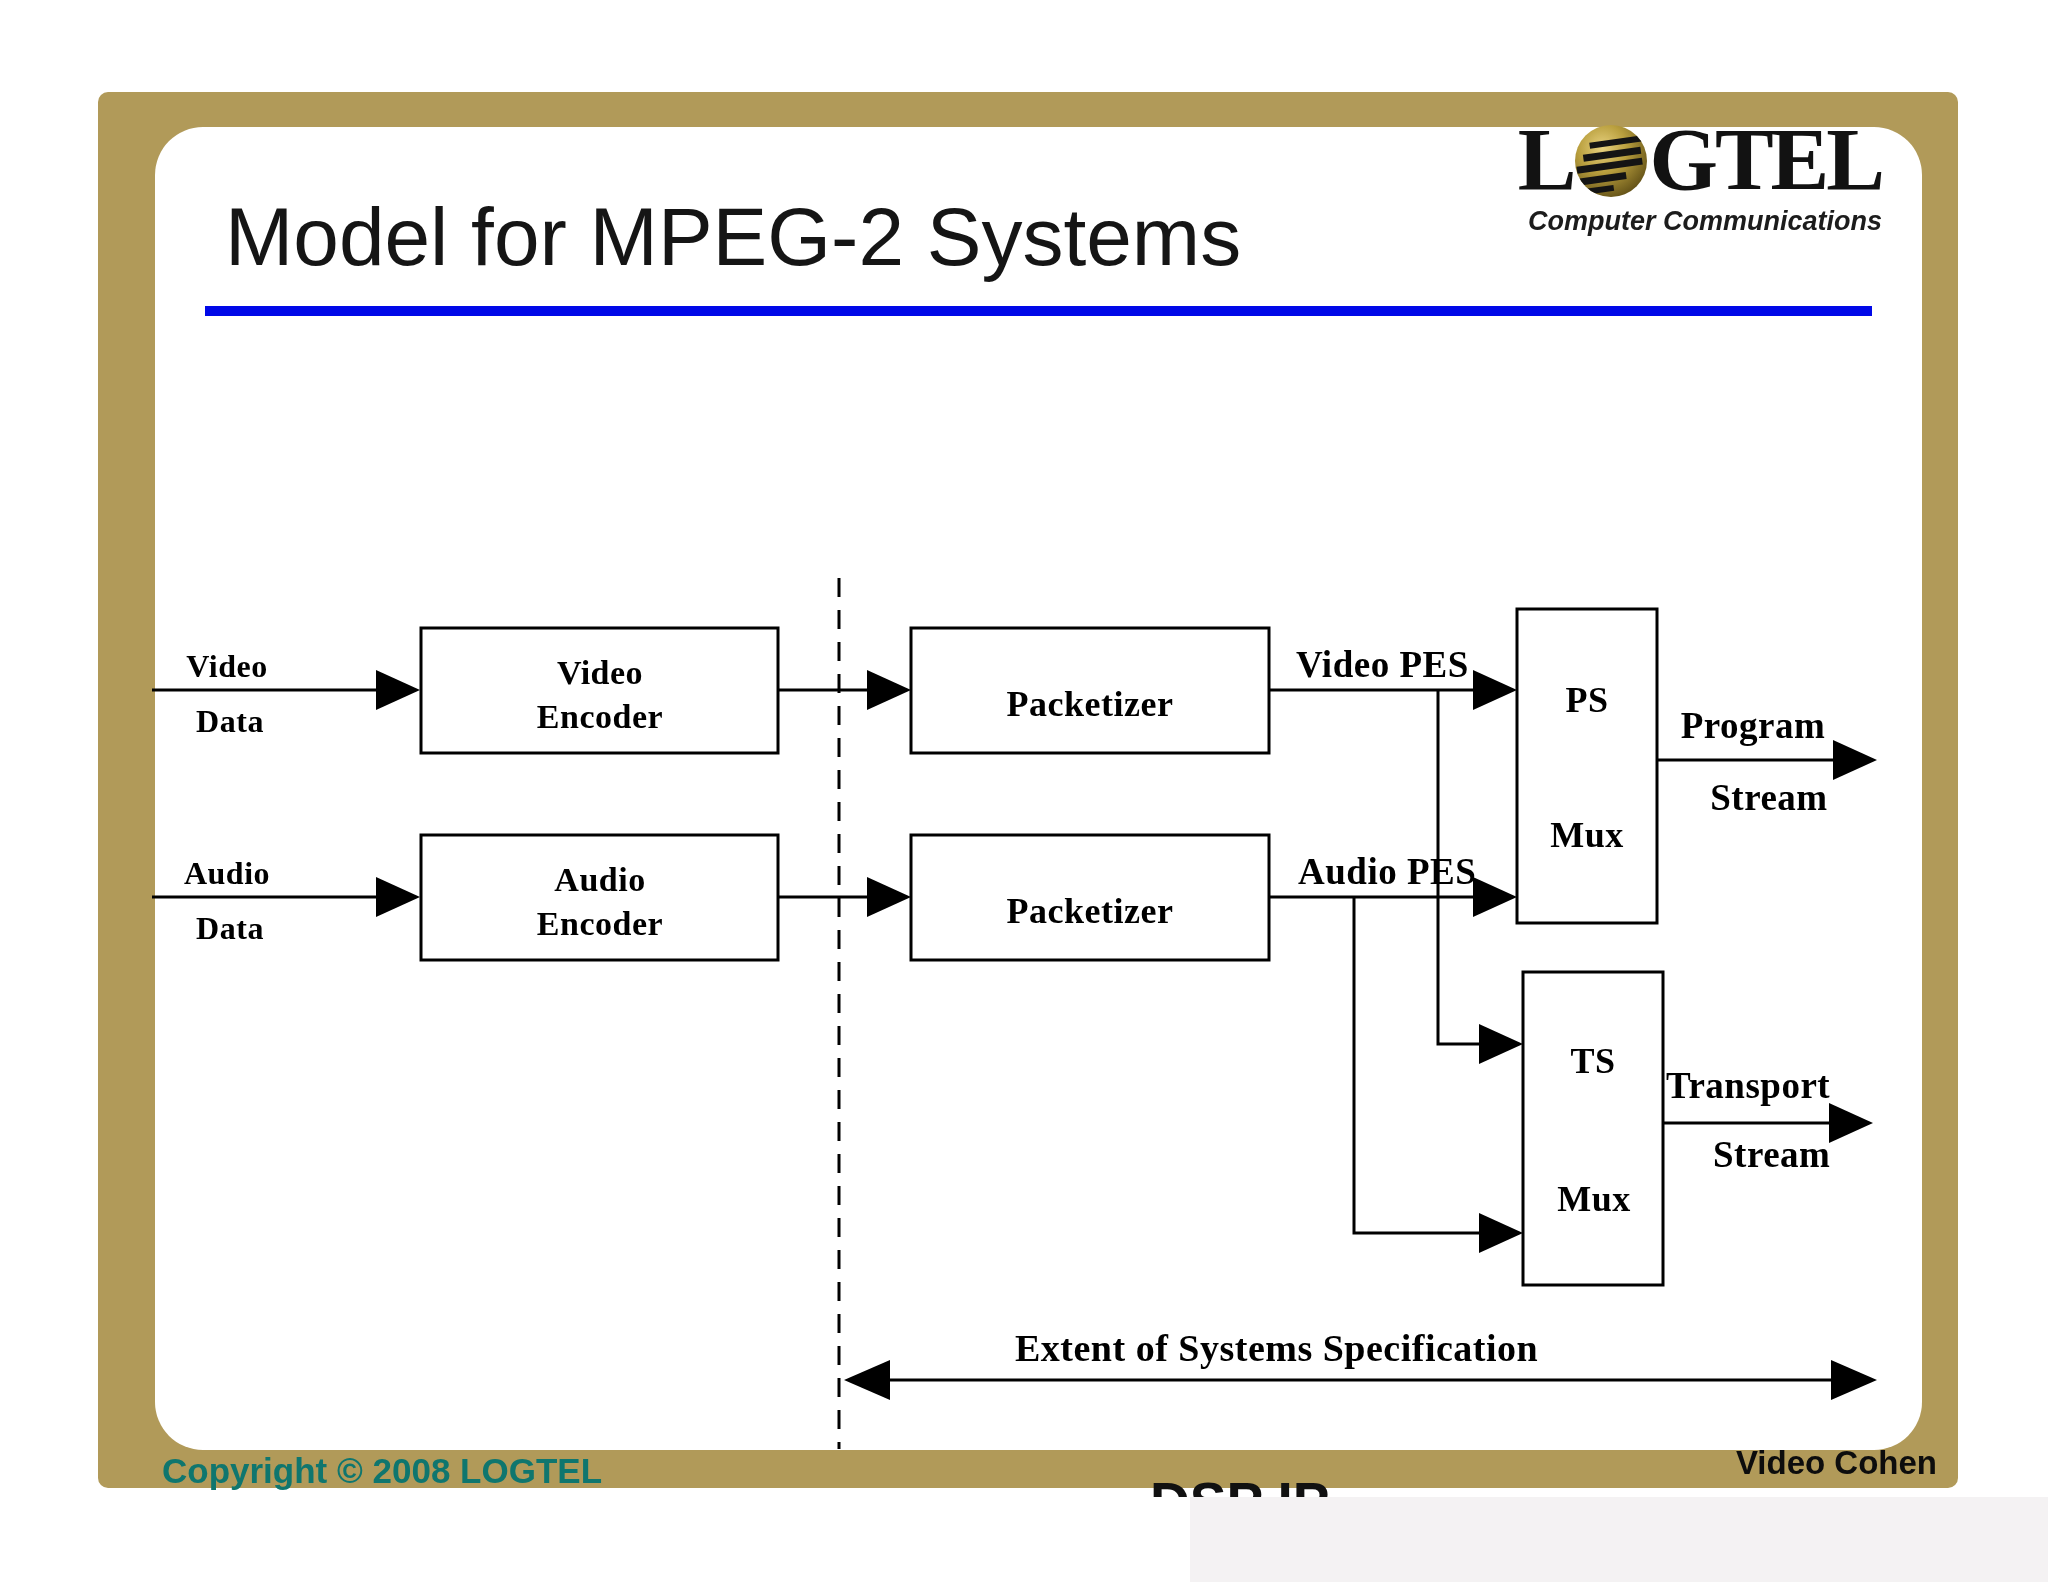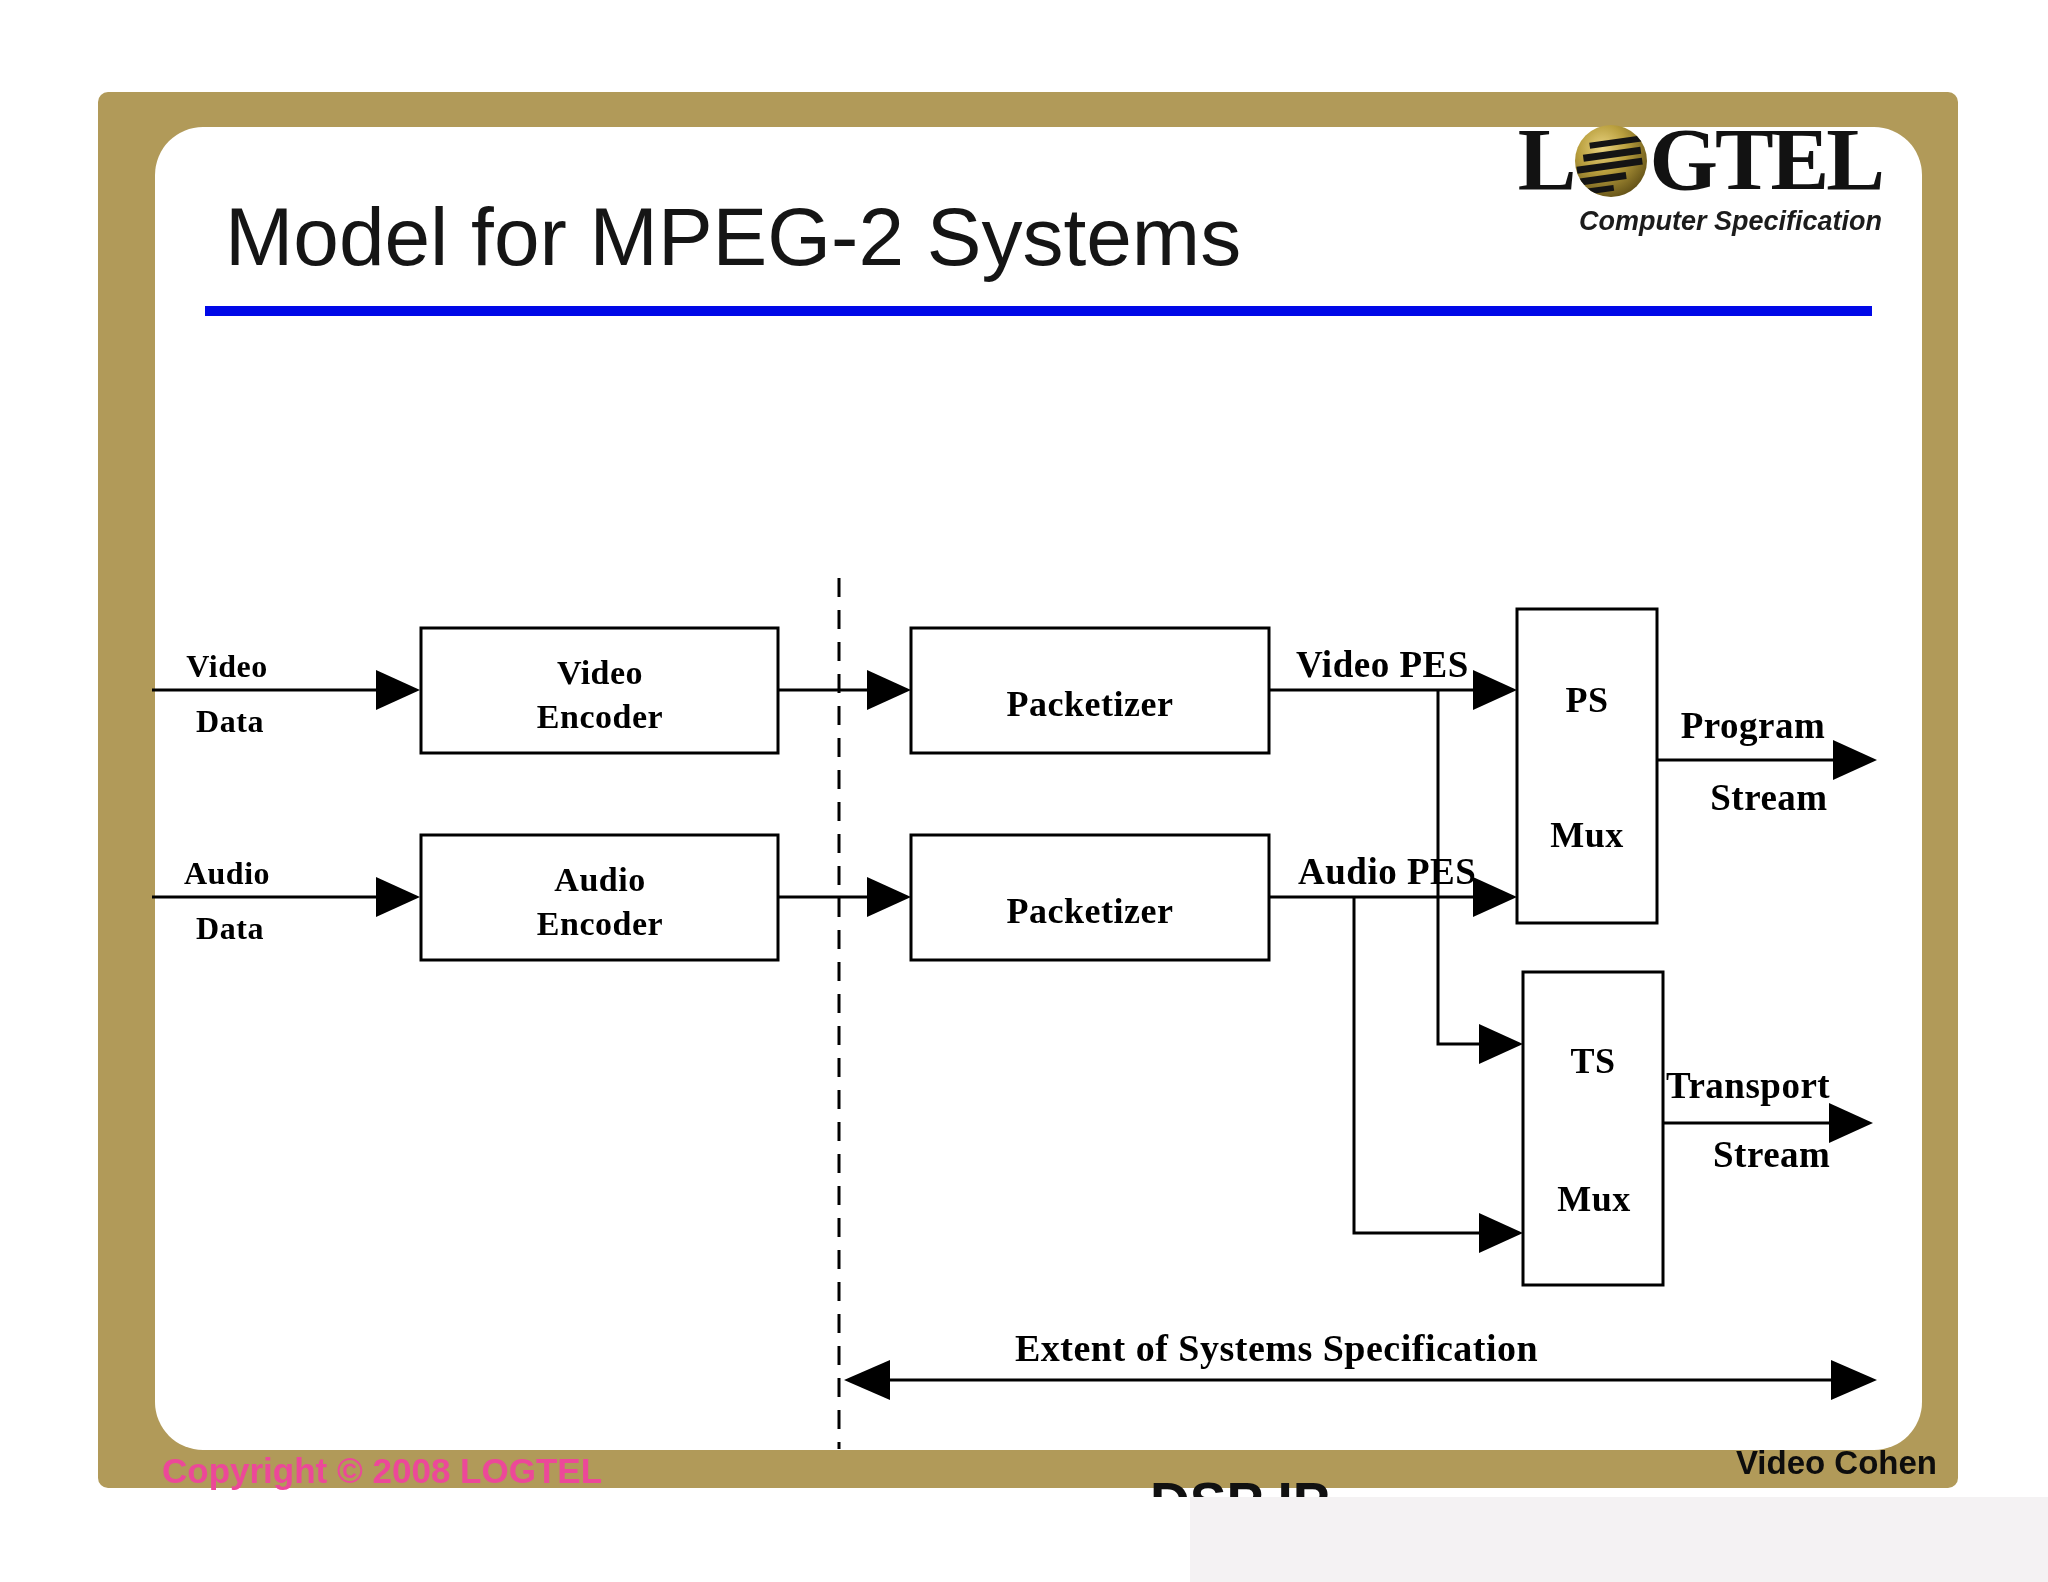--- a/index.html
+++ b/index.html
@@ -59,21 +59,21 @@
   .head{fill:var(--ink);stroke:none;}
   .dtext{
     font-family:"Liberation Serif",serif;font-weight:bold;fill:var(--ink);
     letter-spacing:0.5px;
   }
   .t32{font-size:32px;} .t34{font-size:34px;} .t36{font-size:36px;}
   .t37{font-size:37px;} .t38{font-size:38px;}
   
   .copyright{
     position:absolute;left:162px;top:1451px;
-    font-size:35px;font-weight:bold;color:#ec4899;white-space:nowrap;
+    font-size:35px;font-weight:bold;color:#0f766e;white-space:nowrap;
   }
   .author{
     position:absolute;right:111px;top:1444px;
     font-size:33px;font-weight:bold;color:#0d0d0d;white-space:nowrap;
   }
   .clipped-caption{
     position:absolute;left:1150px;top:1470px;
     font-size:55px;font-weight:bold;color:#111111;white-space:nowrap;
   }
   
@@ -111,21 +111,21 @@
         <g clip-path="url(#globeClip)" fill="#141414">
           <rect x="18" y="16" width="52" height="6" transform="rotate(-8 37 37)"></rect>
           <rect x="10" y="27" width="58" height="7" transform="rotate(-8 37 37)"></rect>
           <rect x="2" y="38" width="66" height="7" transform="rotate(-8 37 37)"></rect>
           <rect x="0" y="50" width="50" height="7" transform="rotate(-8 37 37)"></rect>
           <rect x="6" y="61" width="30" height="6" transform="rotate(-8 37 37)"></rect>
         </g>
       </svg>
       <span>GTEL</span>
     </div>
-    <div class="logo-tagline">Computer Specification</div>
+    <div class="logo-tagline">Computer Communications</div>
   </div>
 
   <svg class="diagram" width="2048" height="1582" viewBox="0 0 2048 1582">
 
     <line class="dashed" x1="839" y1="578" x2="839" y2="1449"></line>
 
     <text class="dtext t32" x="227" y="677" text-anchor="middle">Video</text>
     <text class="dtext t32" x="230" y="732" text-anchor="middle">Data</text>
     <line class="wire" x1="152" y1="690" x2="378" y2="690"></line>
     <polygon class="head" points="420,690 376,670 376,710"></polygon>

